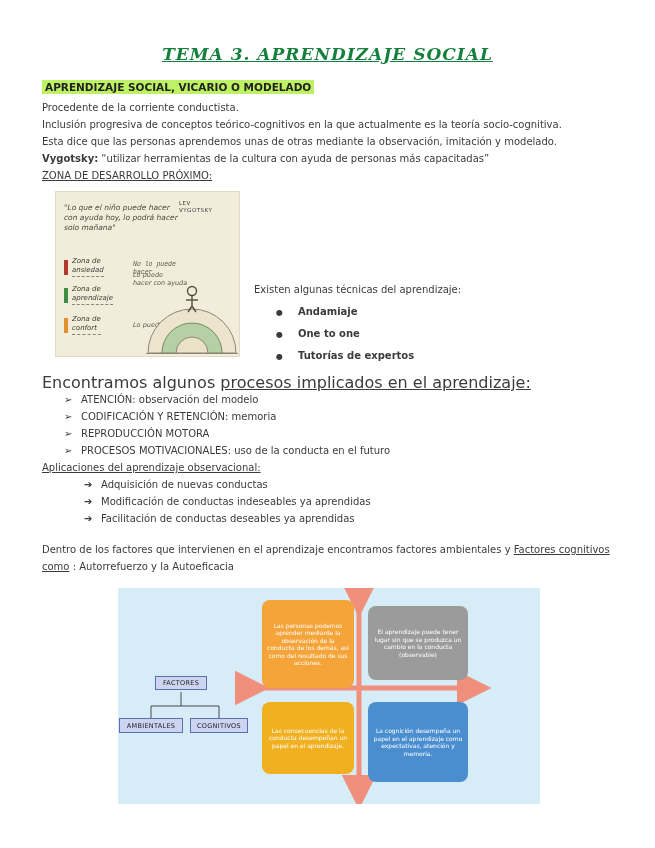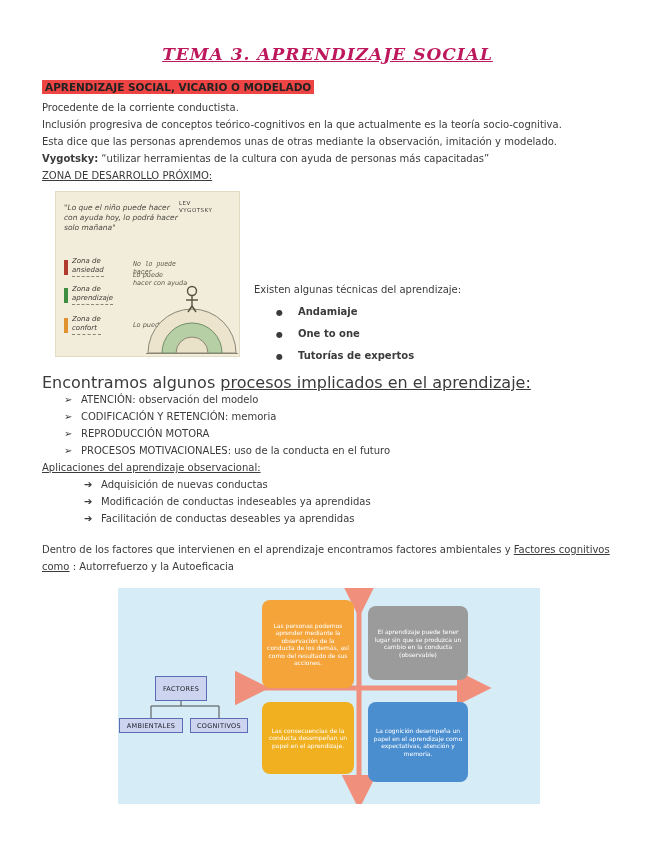--- a/index.html
+++ b/index.html
@@ -17,21 +17,21 @@
   .content { padding: 0 40px 0 42px; }
 
   .doc-title {
     margin-top: 44px;
     text-align: center;
     font-size: 17px;
     font-weight: bold;
     font-style: italic;
     letter-spacing: 1px;
     text-decoration: underline;
-    color: #be185d;
+    color: #15803d;
     font-family: "DejaVu Serif", "Liberation Serif", serif;
   }
 
   .hl-heading {
     display: inline-block;
     margin-top: 16px;
     margin-bottom: 5px;
     padding: 1px 3px;
     font-size: 10.5px;
     font-weight: bold;
@@ -114,34 +114,34 @@
 
   .fbox {
     position: absolute;
     background: #ccd4ef;
     border: 1px solid #5b6db4;
     font-size: 6.5px;
     color: #20232b;
     display: flex; align-items: center; justify-content: center;
     letter-spacing: .3px;
   }
-  .fbox.factores    { left: 37px; top: 88px;  width: 52px; height: 25px; }
+  .fbox.factores    { left: 37px; top: 88px;  width: 52px; height: 14px; }
   .fbox.ambientales { left: 1px;  top: 130px; width: 64px; height: 15px; }
   .fbox.cognitivos  { left: 72px; top: 130px; width: 58px; height: 15px; }
 </style>
 </head>
 <body>
 
 <div class="page">
 
   <h1 class="doc-title">TEMA 3. APRENDIZAJE SOCIAL</h1>
 
   <div class="content">
 
-    <div class="hl-heading" style="background-color: #ef4444;">APRENDIZAJE SOCIAL, VICARIO O MODELADO</div>
+    <div class="hl-heading" style="background-color: #bef264;">APRENDIZAJE SOCIAL, VICARIO O MODELADO</div>
 
     <p class="body-line">Procedente de la corriente conductista.</p>
     <p class="body-line">Inclusión progresiva de conceptos teórico-cognitivos en la que actualmente es la teoría socio-cognitiva.</p>
     <p class="body-line">Esta dice que las personas aprendemos unas de otras mediante la observación, imitación y modelado.</p>
     <p class="body-line"><span class="b">Vygotsky:</span><span> “utilizar herramientas de la cultura con ayuda de personas más capacitadas”</span></p>
     <p class="body-line"><span class="ul">ZONA DE DESARROLLO PRÓXIMO:</span></p>
 
     
     <div class="figure-row">
 

